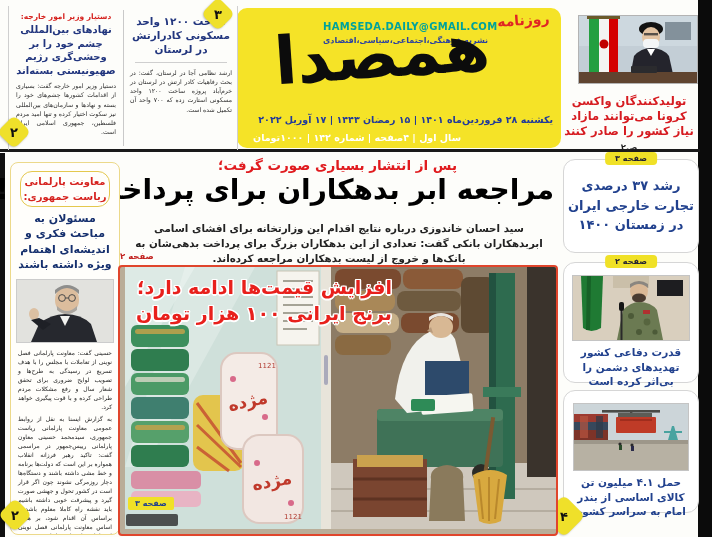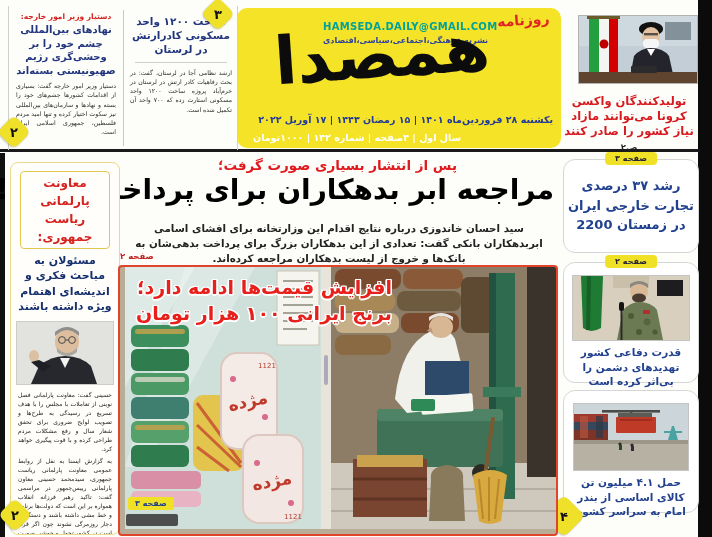--- a/index.html
+++ b/index.html
@@ -50,22 +50,22 @@
   .sphoto{display:block;margin:12px auto 0;border:1px solid #c4c4c4;}
   
   .lead-kicker{left:125px;top:157px;width:425px;text-align:center;color:#e01b1f;font-size:13.5px;font-weight:bold;}
   .lead-headline{left:122px;top:173px;width:432px;text-align:center;color:#000;font-size:28px;font-weight:bold;
                  white-space:nowrap;letter-spacing:-.5px;}
   .lead-deck{left:133px;top:221px;width:412px;text-align:center;color:#222;font-size:10.3px;font-weight:bold;line-height:1.45;}
   .lead-ref{left:120px;top:251px;color:#c2221f;font-size:8.5px;font-weight:bold;}
   
   .leftcol{left:10px;top:162px;width:108px;height:371px;border:1.5px solid #ecd98a;border-radius:8px;
            background:#fffefb;overflow:hidden;}
-  .lc-chip{margin:8px auto 0;width:84px;border:1px solid #e4c84e;border-radius:4px;color:#d6231f;
-           font-size:12px;font-weight:bold;text-align:center;line-height:1.5;padding:2px 2px;}
+  .lc-chip{margin:8px auto 0;width:84px;border:1px solid #e4c84e;border-radius:12px;color:#d6231f;
+           font-size:10px;font-weight:bold;text-align:center;line-height:1.5;padding:2px 2px;}
   .lc-title{margin-top:4px;padding:0 6px;color:#16306e;font-size:11px;font-weight:bold;text-align:center;line-height:1.4;}
   .lc-photo{display:block;margin:6px auto 0;border:1px solid #cccccc;}
   .lc-body{padding:0 7px;margin-top:5px;color:#222;font-size:6px;line-height:1.5;text-align:justify;}
   .lc-body2{margin-top:3px;}
   
   .cphoto{left:118px;top:265px;width:436px;height:267px;border:2.5px solid #e0452c;border-radius:4px;
           overflow:hidden;background:#b9ad98;}
   .cp-overlay{position:absolute;left:4px;top:8px;width:268px;text-align:right;color:#e8201c;
               font-size:19px;font-weight:bold;line-height:1.35;
               text-shadow:1.5px 0 #fff,-1.5px 0 #fff,0 1.5px #fff,0 -1.5px #fff,
@@ -140,21 +140,21 @@
     <span class="teaser-ref">ص۲</span>
   </div>
 
   <div class="abs lead-kicker">پس از انتشار بسیاری صورت گرفت؛</div>
   <div class="abs lead-headline">مراجعه ابر بدهکاران برای پرداخت بدهی!</div>
   <div class="abs lead-deck">سید احسان خاندوزی درباره نتایج اقدام این وزارتخانه برای افشای اسامی ابربدهکاران بانکی گفت: تعدادی از این بدهکاران بزرگ برای پرداخت بدهی‌شان به بانک‌ها و خروج از لیست بدهکاران مراجعه کرده‌اند.</div>
   <div class="abs lead-ref">صفحه ۲</div>
 
   <div class="abs sbox sbox-trade">
     <div class="stab">صفحه ۳</div>
-    <div class="stitle stitle-trade">رشد ۳۷ درصدی تجارت خارجی ایران در زمستان 2200</div>
+    <div class="stitle stitle-trade">رشد ۳۷ درصدی تجارت خارجی ایران در زمستان ۱۴۰۰</div>
   </div>
 
   <div class="abs sbox sbox-def">
     <div class="stab">صفحه ۲</div>
     <svg class="sphoto" width="116" height="64" viewBox="0 0 116 64">
       <rect width="116" height="64" fill="#d9cfbe"></rect>
       <path d="M40 0 Q58 -14 76 0 L76 12 L40 12 Z" fill="#cabfa9"></path>
       <rect x="84" y="4" width="26" height="16" fill="#1d1d20"></rect>
 
       <path d="M8 0 L30 0 L28 52 Q18 58 10 52 Z" fill="#1f7a33"></path>

